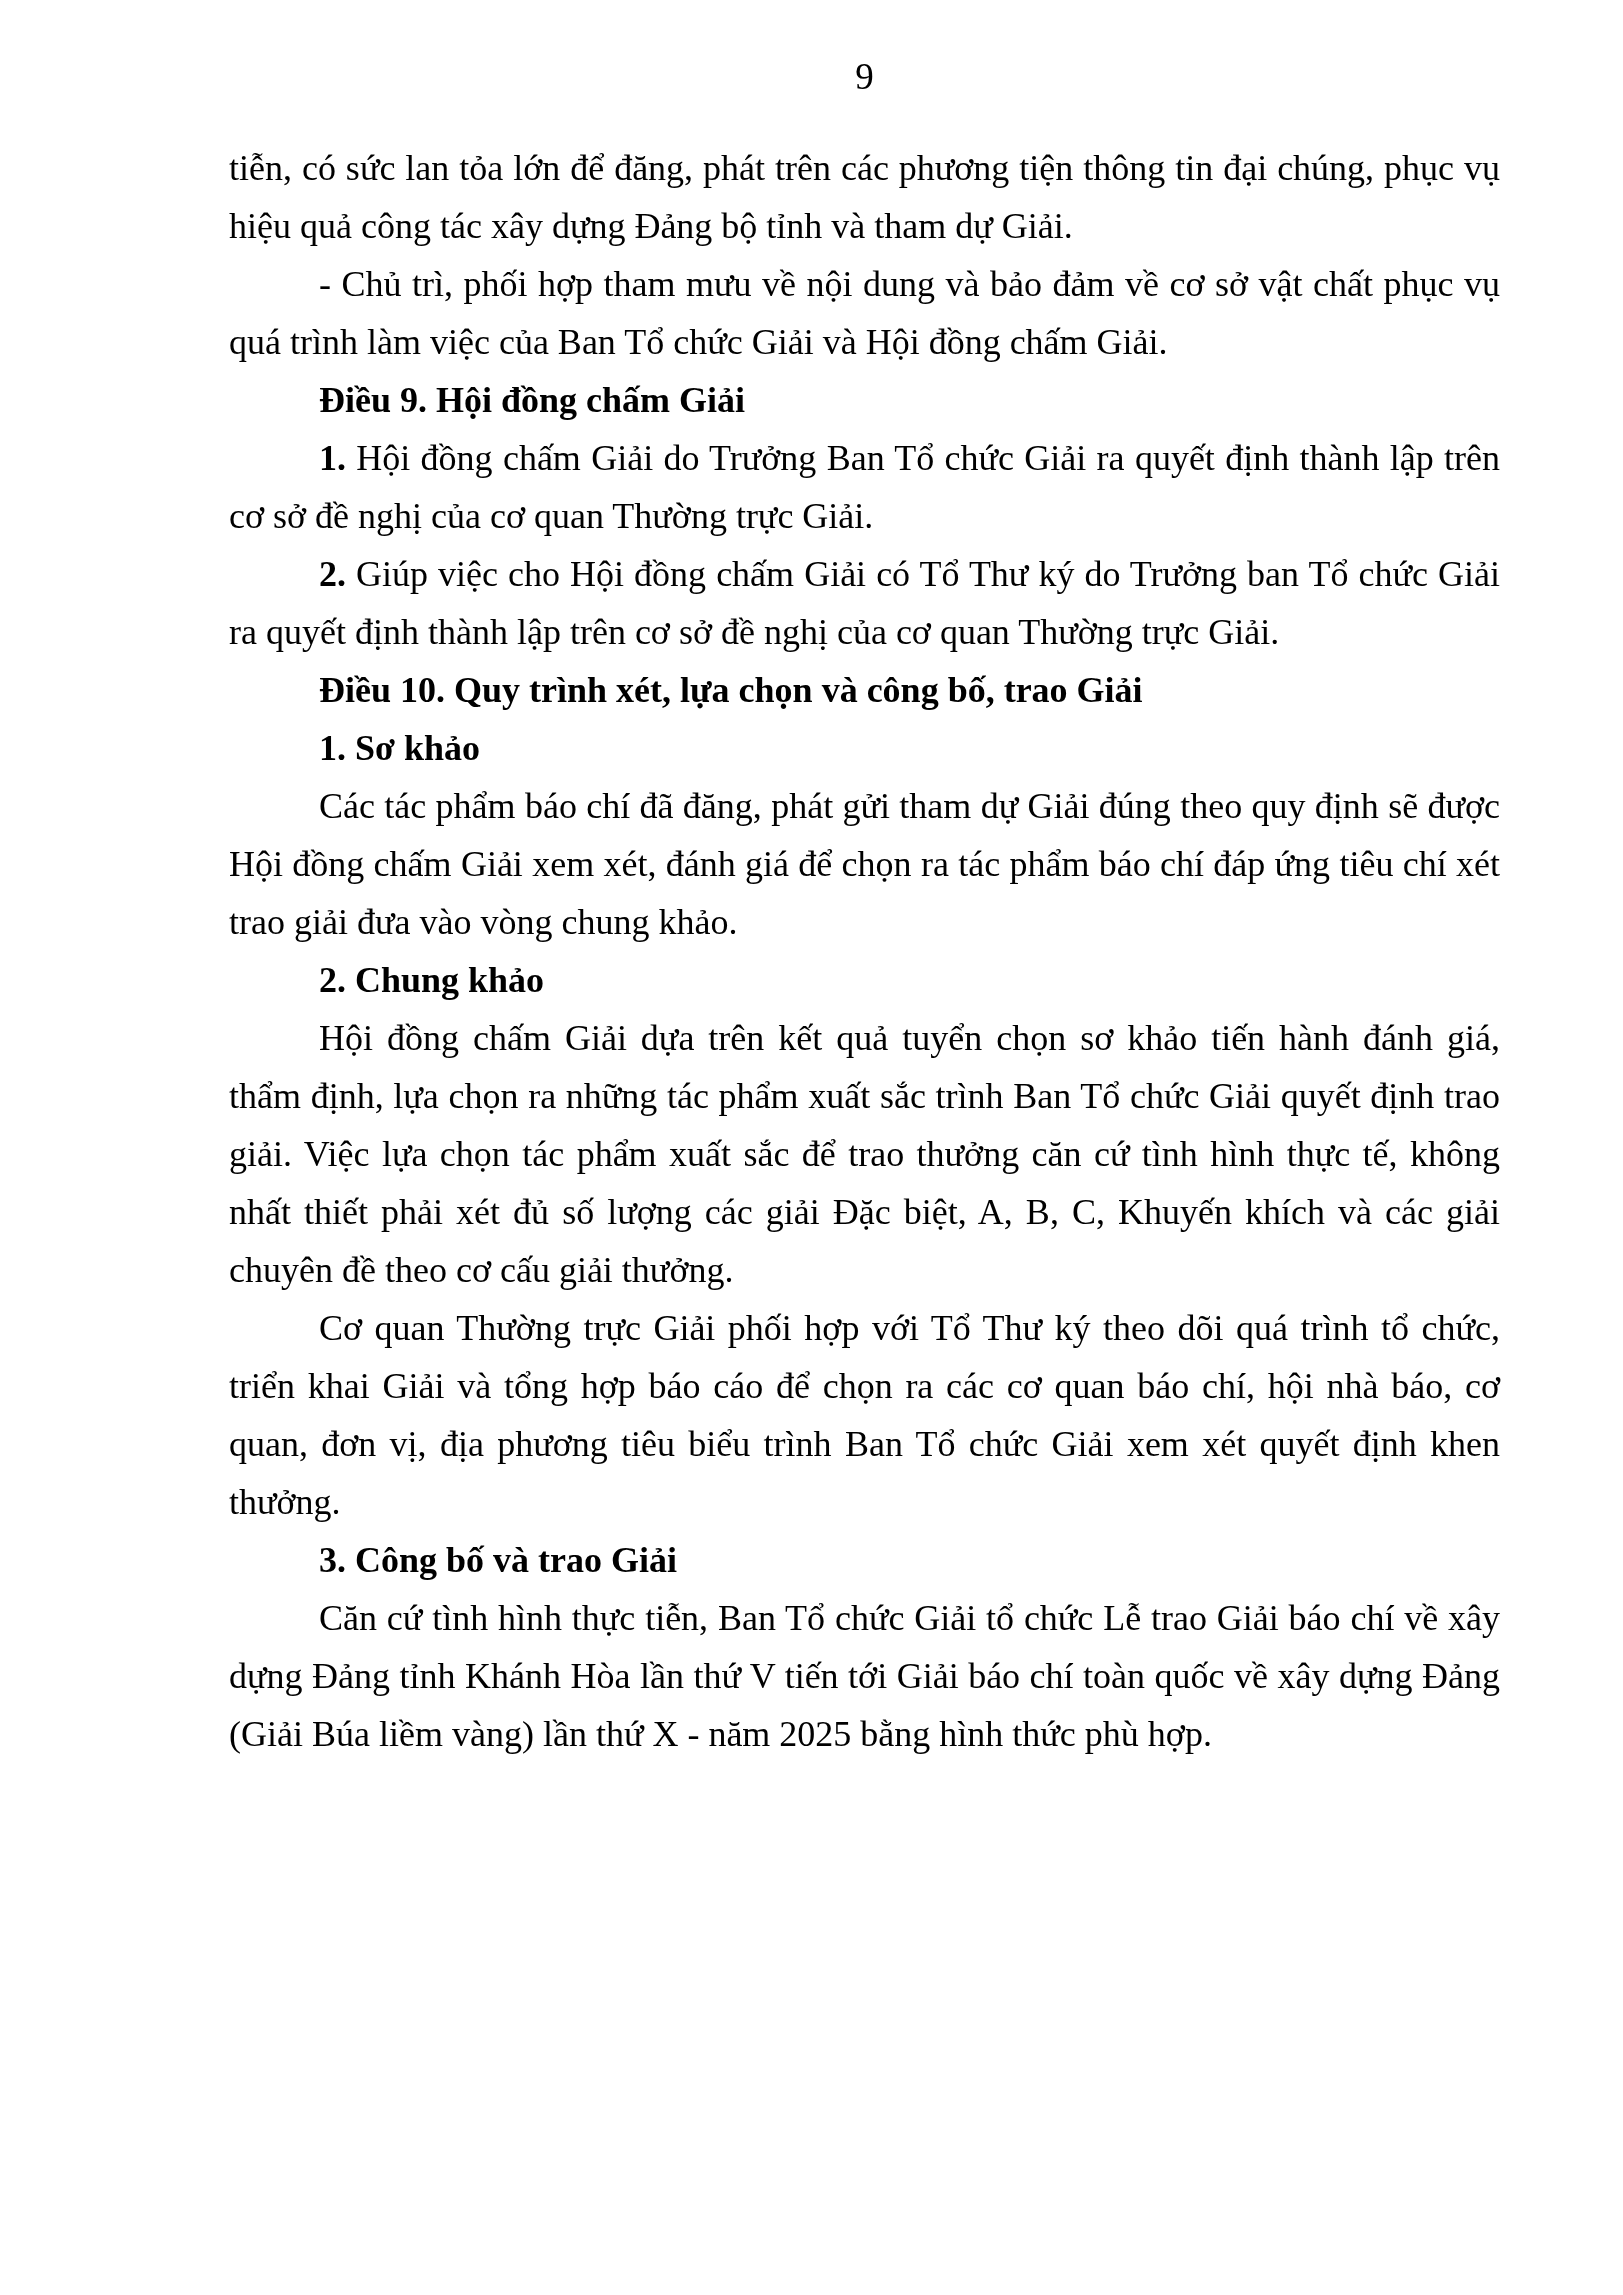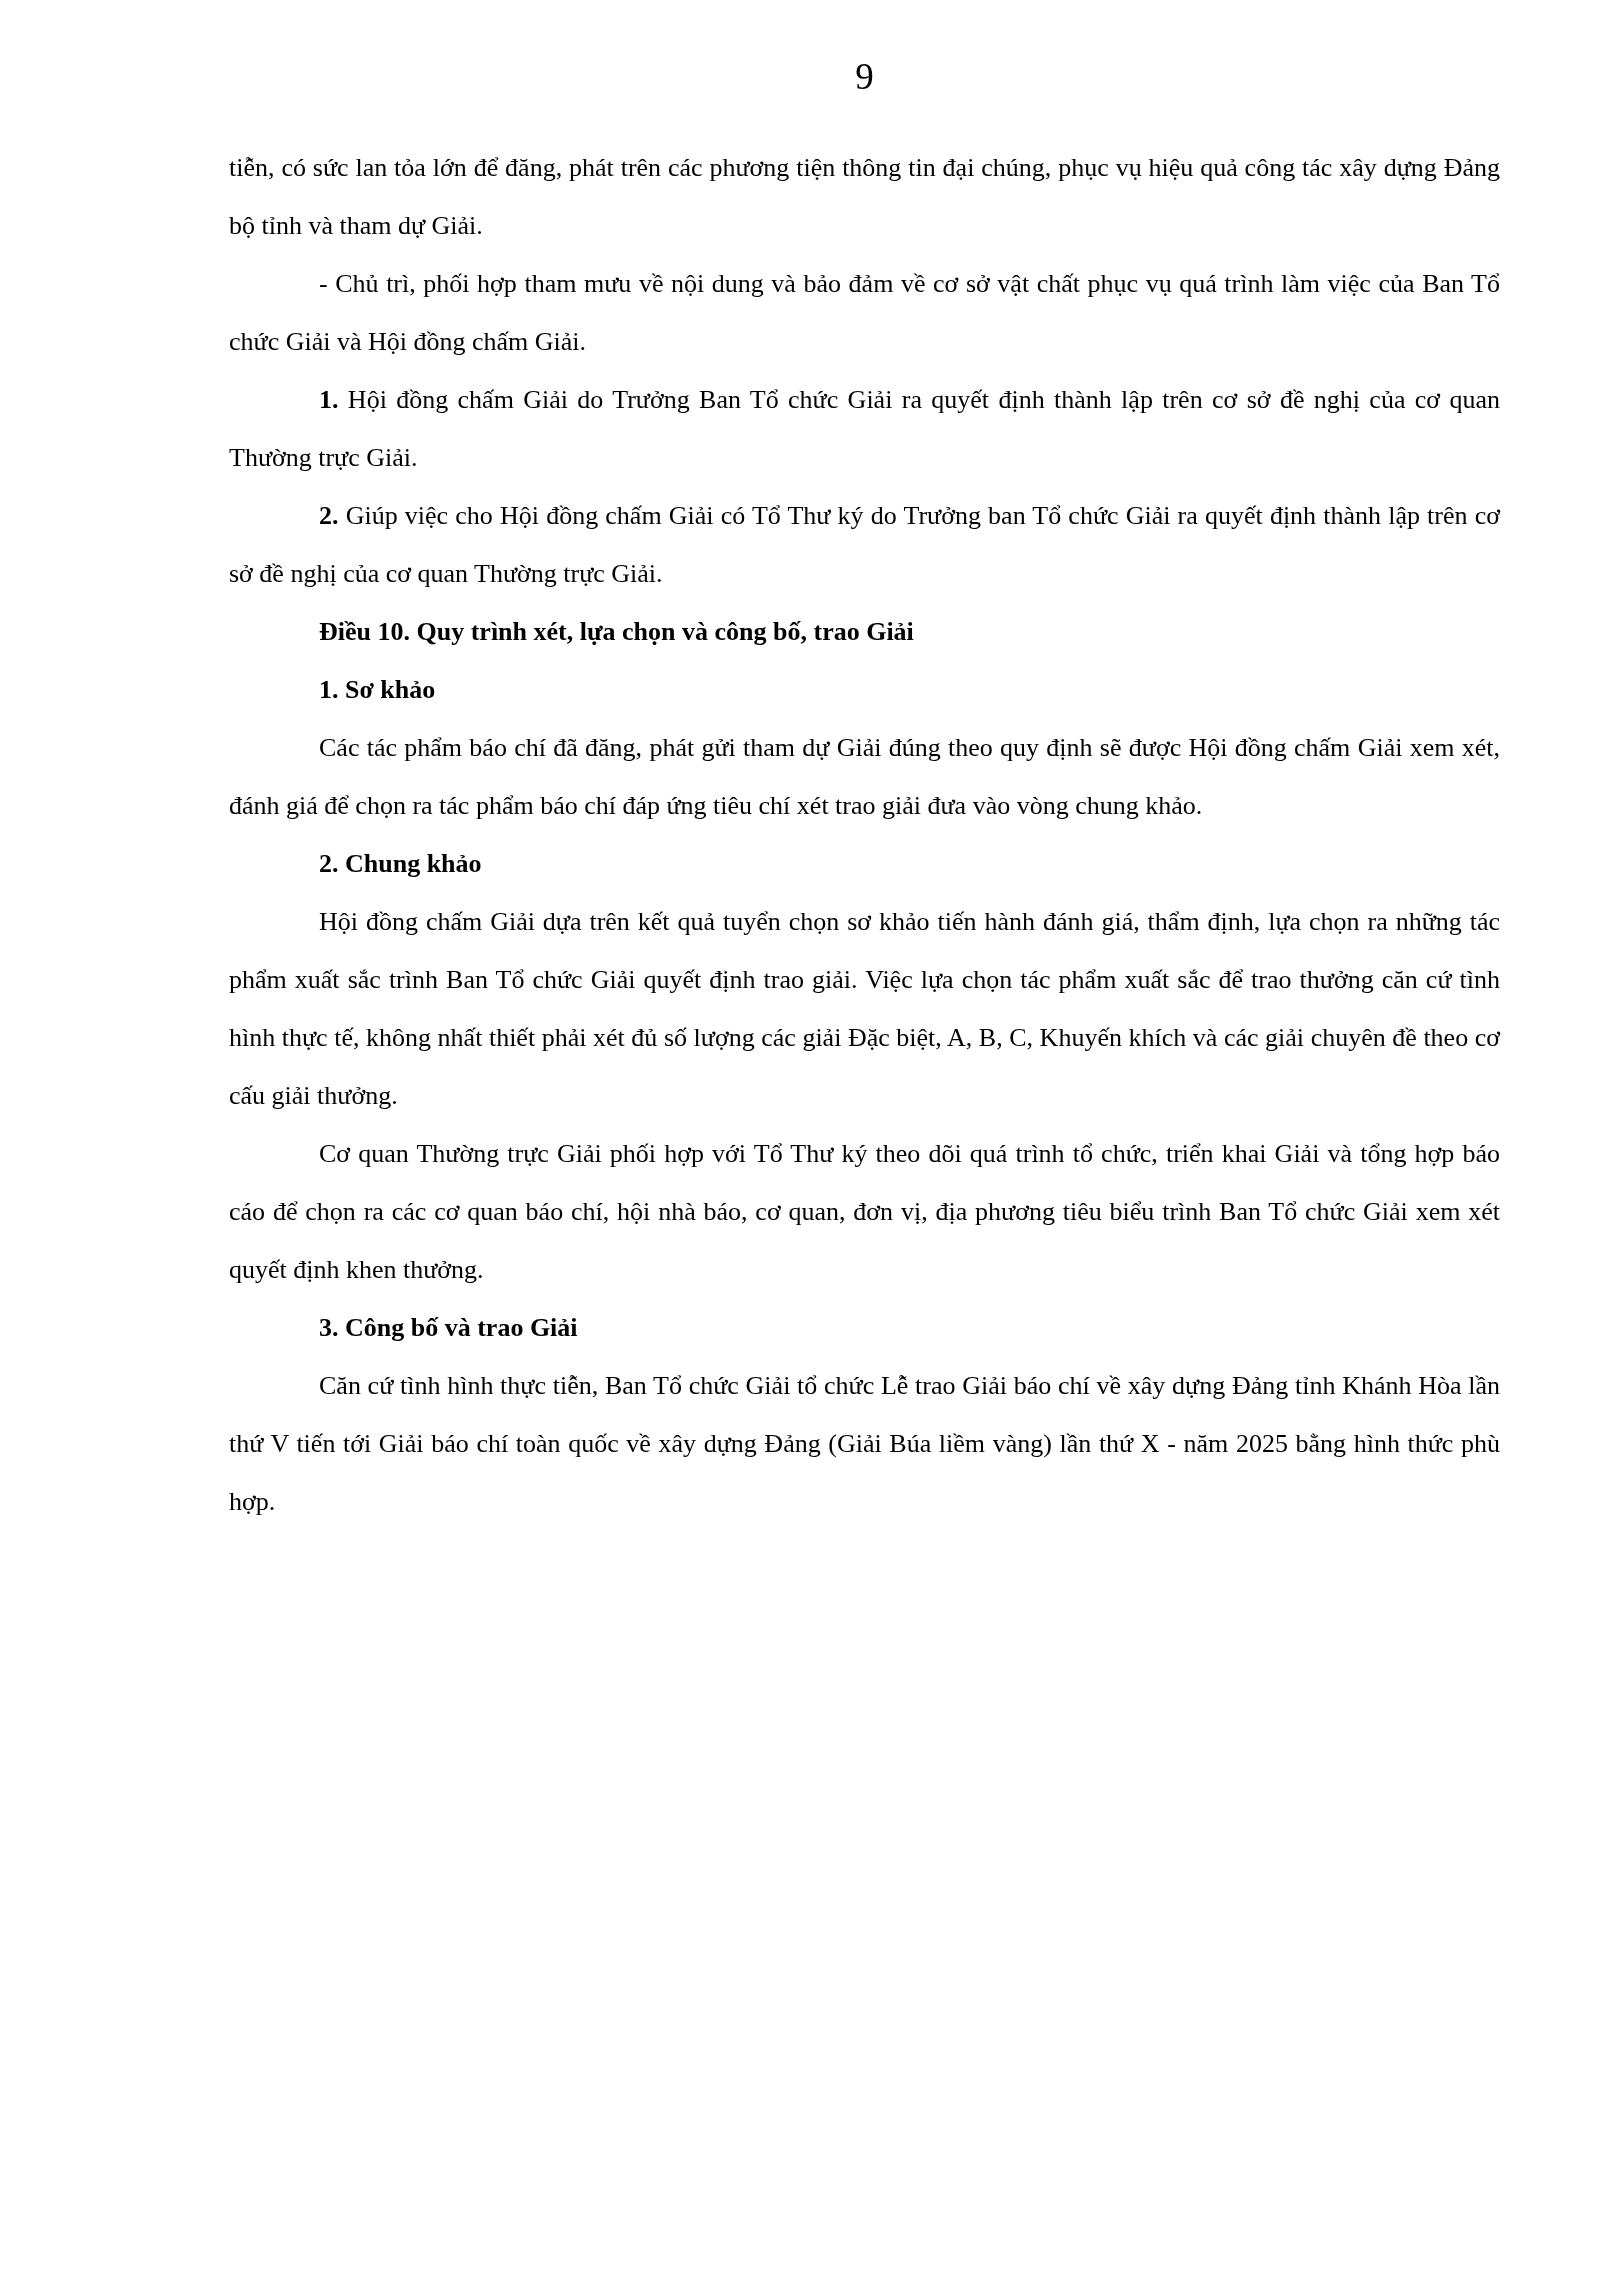--- a/index.html
+++ b/index.html
@@ -29,21 +29,21 @@
     width: 1271px;
     text-align: center;
     font-size: 37px;
     line-height: 46px;
   }
   .content {
     position: absolute;
     left: 229px;
     top: 139px;
     width: 1271px;
-    font-size: 26px;
+    font-size: 36px;
     line-height: 58px;
     text-align: justify;
   }
   .para {
     margin: 0;
     padding: 0;
     text-indent: 90px;
   }
   .para.continuation {
     text-indent: 0;
@@ -56,20 +56,21 @@
   }
 </style>
 </head>
 <body>
 
 <div class="page">
   <div class="page-number">9</div>
   <div class="content" id="paragraphs">
       <p class="para continuation">tiễn, có sức lan tỏa lớn để đăng, phát trên các phương tiện thông tin đại chúng, phục vụ hiệu quả công tác xây dựng Đảng bộ tỉnh và tham dự Giải.</p>
       <p class="para body">- Chủ trì, phối hợp tham mưu về nội dung và bảo đảm về cơ sở vật chất phục vụ quá trình làm việc của Ban Tổ chức Giải và Hội đồng chấm Giải.</p>
+      <p class="para heading">Điều 9. Hội đồng chấm Giải</p>
       <p class="para numbered"><span class="lead">1.</span> Hội đồng chấm Giải do Trưởng Ban Tổ chức Giải ra quyết định thành lập trên cơ sở đề nghị của cơ quan Thường trực Giải.</p>
       <p class="para numbered"><span class="lead">2.</span> Giúp việc cho Hội đồng chấm Giải có Tổ Thư ký do Trưởng ban Tổ chức Giải ra quyết định thành lập trên cơ sở đề nghị của cơ quan Thường trực Giải.</p>
       <p class="para heading">Điều 10. Quy trình xét, lựa chọn và công bố, trao Giải</p>
       <p class="para heading">1. Sơ khảo</p>
       <p class="para body">Các tác phẩm báo chí đã đăng, phát gửi tham dự Giải đúng theo quy định sẽ được Hội đồng chấm Giải xem xét, đánh giá để chọn ra tác phẩm báo chí đáp ứng tiêu chí xét trao giải đưa vào vòng chung khảo.</p>
       <p class="para heading">2. Chung khảo</p>
       <p class="para body">Hội đồng chấm Giải dựa trên kết quả tuyển chọn sơ khảo tiến hành đánh giá, thẩm định, lựa chọn ra những tác phẩm xuất sắc trình Ban Tổ chức Giải quyết định trao giải. Việc lựa chọn tác phẩm xuất sắc để trao thưởng căn cứ tình hình thực tế, không nhất thiết phải xét đủ số lượng các giải Đặc biệt, A, B, C, Khuyến khích và các giải chuyên đề theo cơ cấu giải thưởng.</p>
       <p class="para body">Cơ quan Thường trực Giải phối hợp với Tổ Thư ký theo dõi quá trình tổ chức, triển khai Giải và tổng hợp báo cáo để chọn ra các cơ quan báo chí, hội nhà báo, cơ quan, đơn vị, địa phương tiêu biểu trình Ban Tổ chức Giải xem xét quyết định khen thưởng.</p>
       <p class="para heading">3. Công bố và trao Giải</p>
       <p class="para body">Căn cứ tình hình thực tiễn, Ban Tổ chức Giải tổ chức Lễ trao Giải báo chí về xây dựng Đảng tỉnh Khánh Hòa lần thứ V tiến tới Giải báo chí toàn quốc về xây dựng Đảng (Giải Búa liềm vàng) lần thứ X - năm 2025 bằng hình thức phù hợp.</p>

